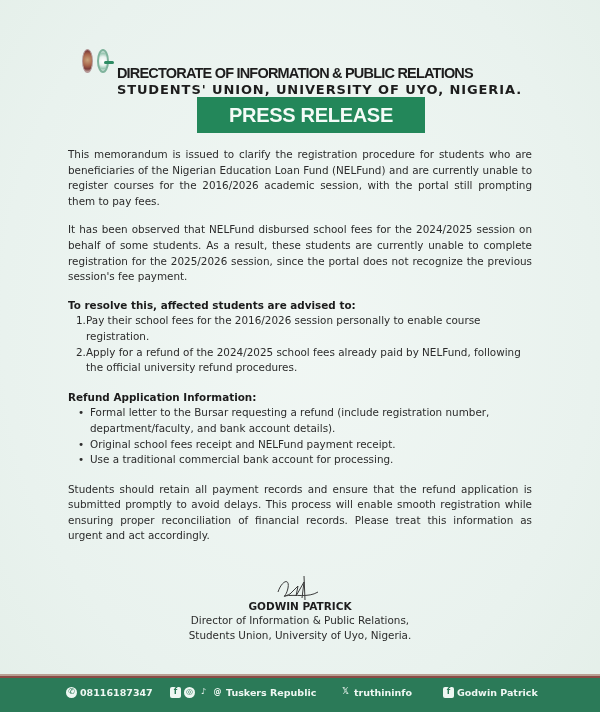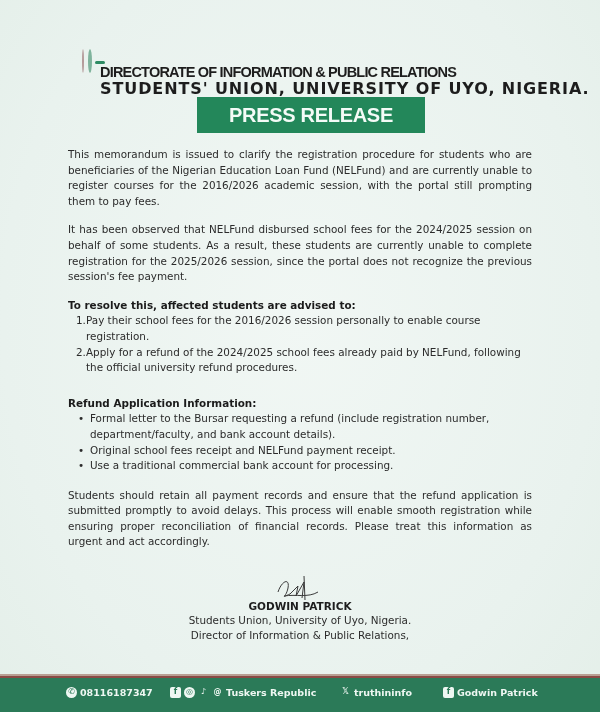--- a/index.html
+++ b/index.html
@@ -35,21 +35,21 @@
       background: #2e8b63; border-radius: 2px;
     }
     .header-text { margin-left: 4px; line-height: 1; margin-top: 40px; }
     .header-title {
       font-family: "Liberation Sans", sans-serif;
       font-weight: bold; font-size: 14.5px; letter-spacing: -0.8px; color: #1d1d1d;
       white-space: nowrap;
     }
     .header-sub {
       font-family: "DejaVu Sans", sans-serif;
-      font-weight: bold; font-size: 16px; letter-spacing: 0.9px; color: #1d1d1d;
+      font-weight: bold; font-size: 13px; letter-spacing: 0.9px; color: #1d1d1d;
       white-space: nowrap; margin-top: 2px;
     }
     .press-badge {
       position: absolute; left: 197px; top: 97px; width: 228px; height: 36px;
       background: #23875a; color: #f4fbf7;
       font-family: "Liberation Sans", sans-serif; font-weight: bold; font-size: 20px;
       letter-spacing: -0.3px;
       display: flex; align-items: center; justify-content: center;
     }
     .body {
@@ -58,21 +58,21 @@
     }
     .para { text-align: justify; margin-bottom: 13px; }
     .heading { font-weight: bold; color: #1b1b1b; }
     .list { margin-top: 0; }
     .list-item { display: flex; padding-left: 8px; }
     .list-marker { width: 10px; flex: 0 0 auto; }
     .list-text { flex: 1; }
     .bullet-list { margin-bottom: 14px; }
     .bullet-item { display: flex; padding-left: 10px; }
     .bullet-marker { width: 12px; flex: 0 0 auto; }
-    .numbered-block { margin-bottom: 20px; }
+    .numbered-block { margin-bottom: 14px; }
     .signature {
       position: absolute; left: 150px; top: 572px; width: 300px; text-align: center;
     }
     .sig-scribble { height: 28px; position: relative; }
     .sig-scribble svg { position: absolute; left: 118px; top: 0; }
     .sig-name { font-weight: bold; font-size: 10.5px; color: #1d1d1d; line-height: 13px; }
     .sig-line { font-size: 10.4px; color: #2b2b2b; line-height: 14.5px; }
     .footer-rule-1 { position: absolute; left: 0; top: 674px; width: 600px; height: 2px; background: #b89f93; }
     .footer-rule-2 { position: absolute; left: 0; top: 676px; width: 600px; height: 2px; background: #8a4a45; }
     .footer {
@@ -143,22 +143,22 @@
     <p class="para">Students should retain all payment records and ensure that the refund application is submitted promptly to avoid delays. This process will enable smooth registration while ensuring proper reconciliation of financial records. Please treat this information as urgent and act accordingly.</p>
   </div>
 
   <div class="signature">
     <div class="sig-scribble">
       <svg width="60" height="30" viewBox="0 0 60 30">
         <path d="M10 20 C14 8, 22 6, 20 16 S 12 26, 22 22 L 30 14 L 28 24 L 36 10 L 34 26 M 36 4 L 37 28 M 16 24 C 28 22, 40 26, 50 20" stroke="#3a3a3a" stroke-width="1" fill="none"></path>
       </svg>
     </div>
     <div class="sig-name">GODWIN PATRICK</div>
+    <div class="sig-line">Director of Information &amp; Public Relations,</div>
     <div class="sig-line">Students Union, University of Uyo, Nigeria.</div>
-    <div class="sig-line">Director of Information &amp; Public Relations,</div>
   </div>
 
   <div class="footer-rule-1"></div>
   <div class="footer-rule-2"></div>
 
   <div class="footer">
     <div class="f-item" style="left:66px;">
       <span class="f-ico circle">✆</span>
       <span>08116187347</span>
     </div>

